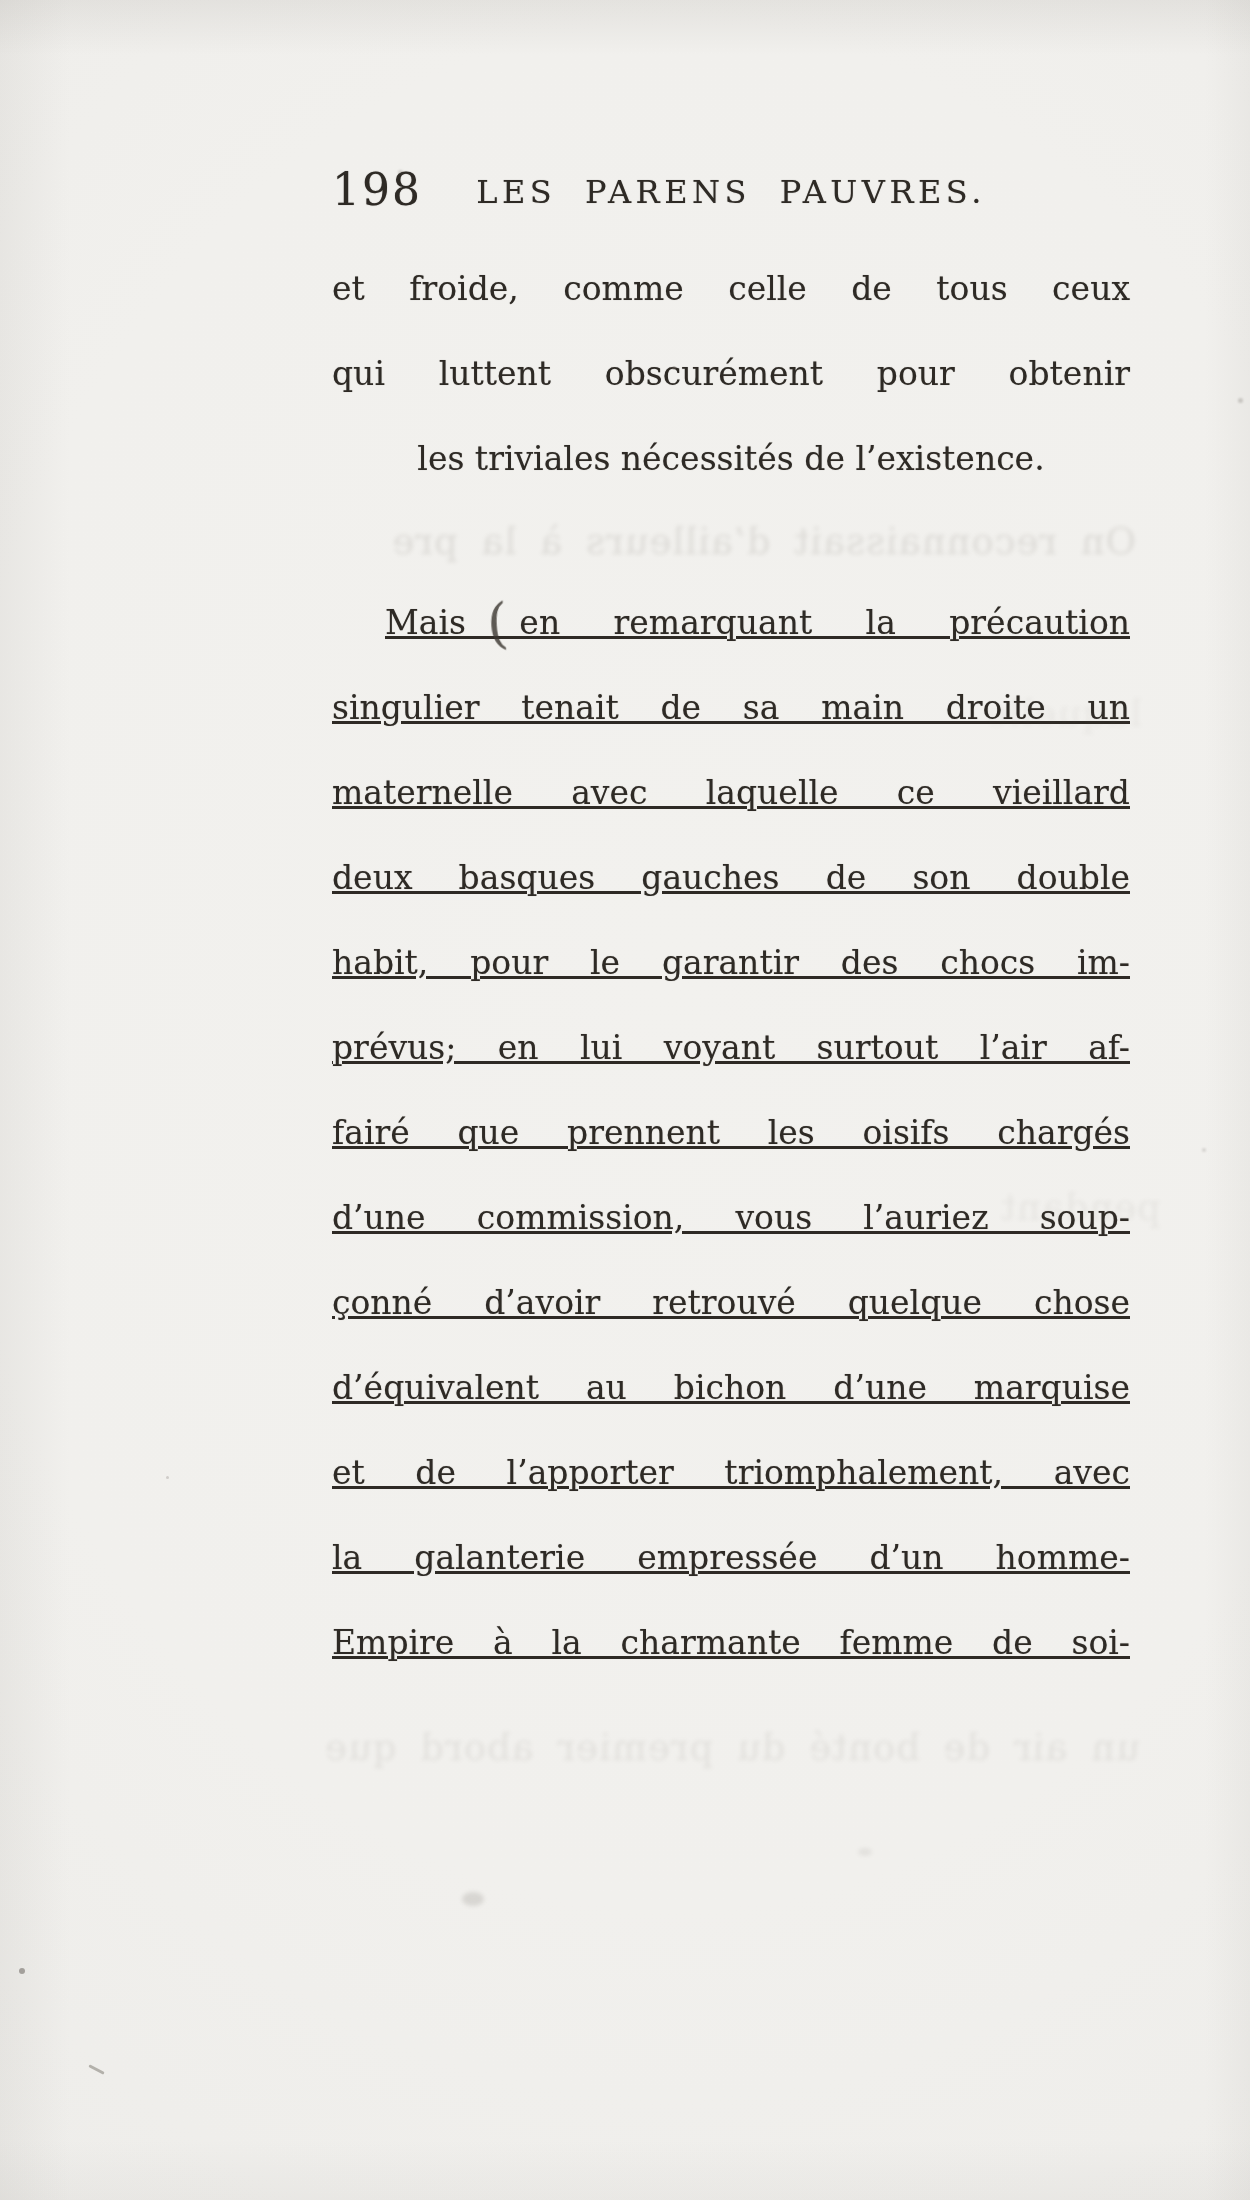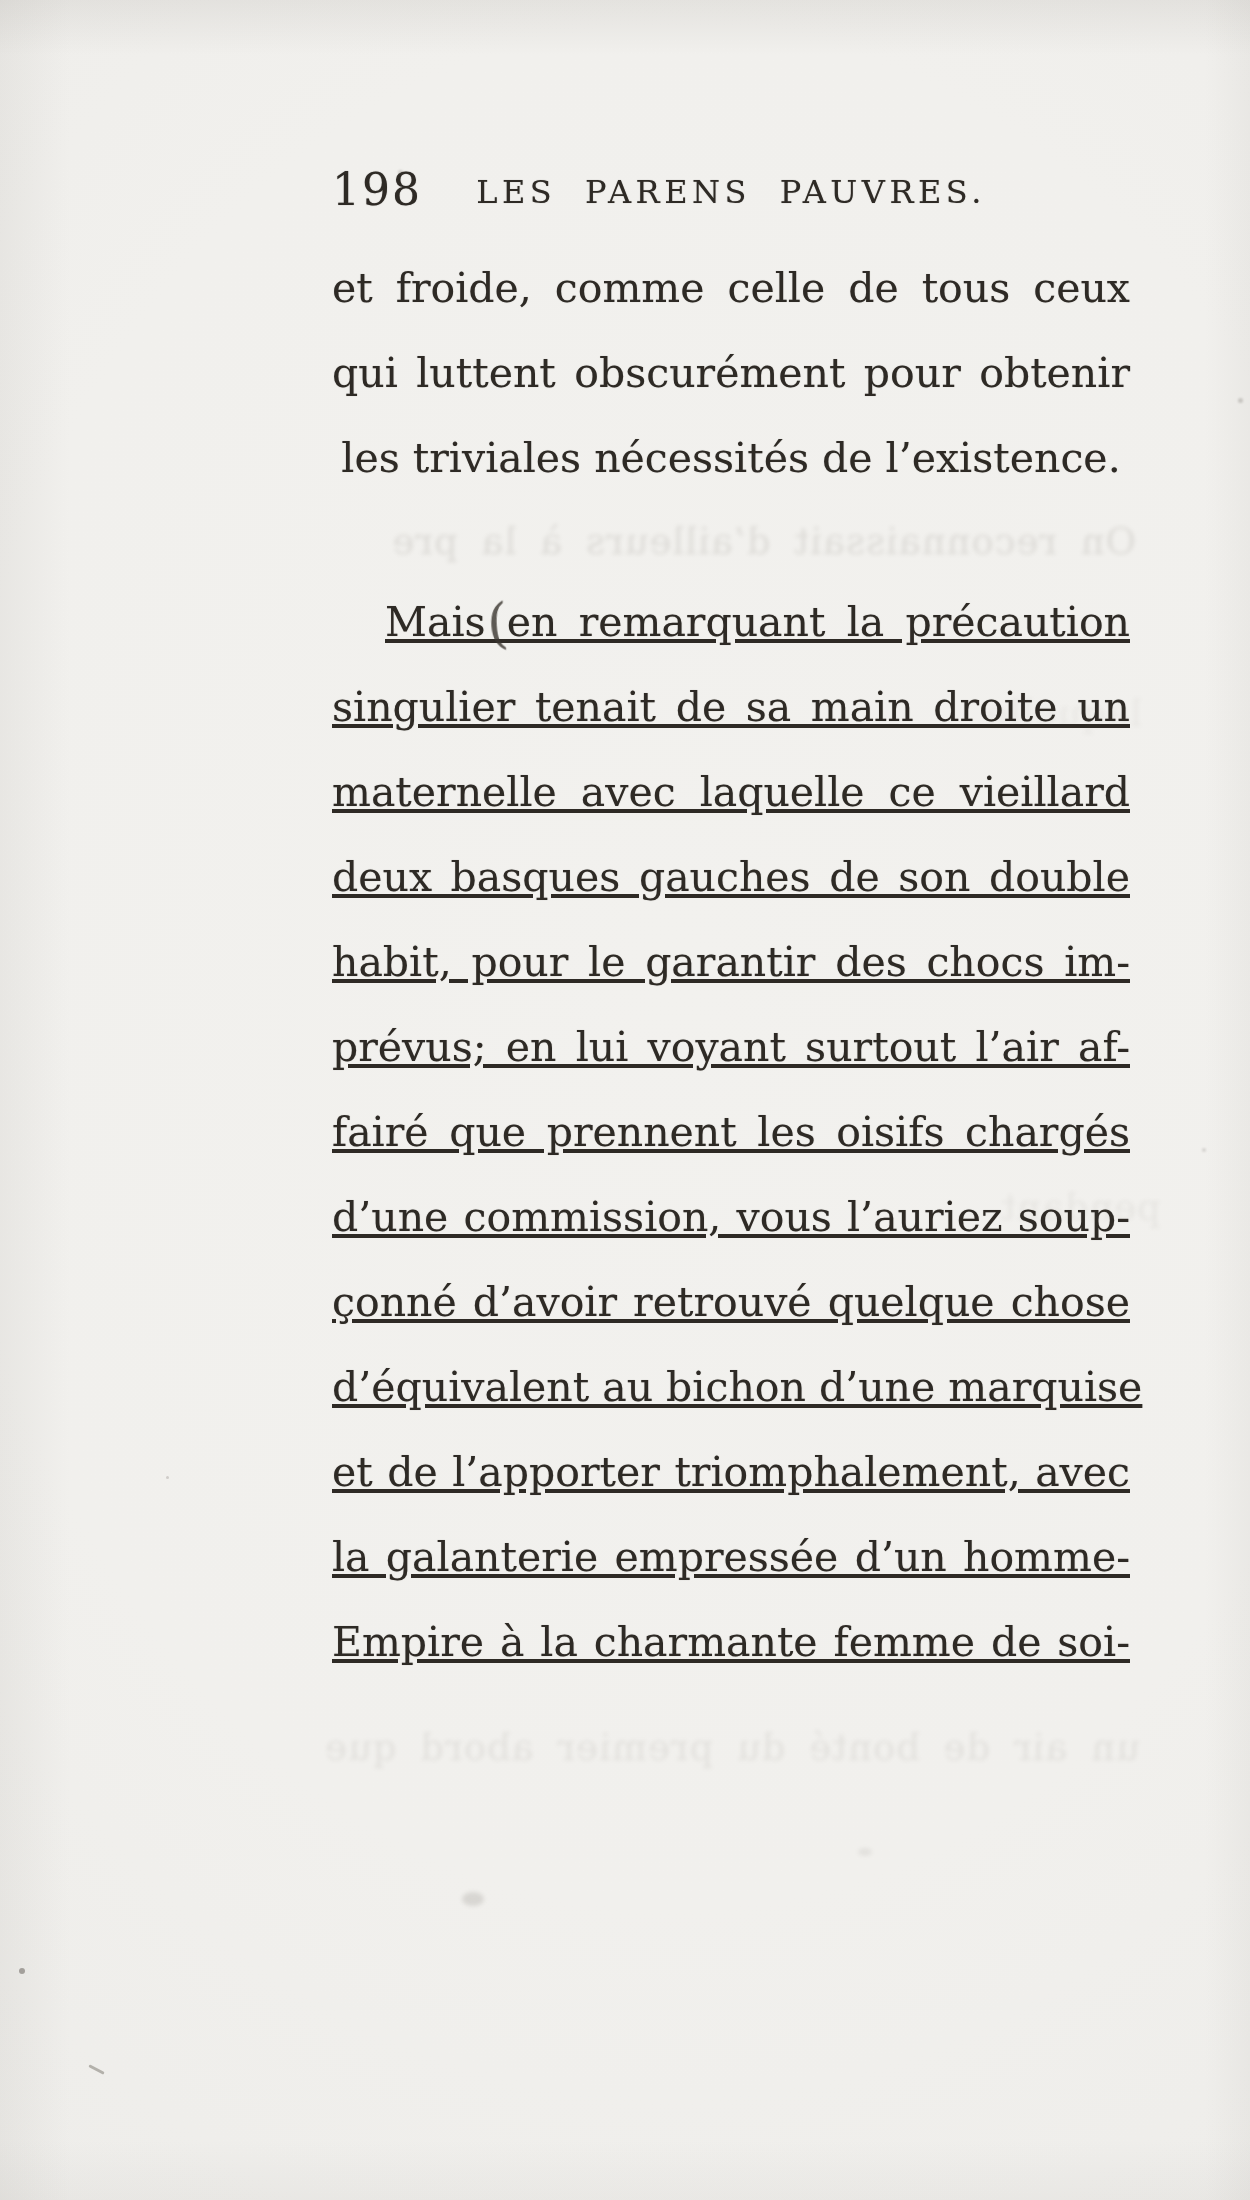--- a/index.html
+++ b/index.html
@@ -59,21 +59,21 @@
     word-spacing: 14px;
     text-shadow: 0 0 1px rgba(46,42,37,0.40);
   }
 
   .text-block {
     position: absolute;
     left: 332px;
     top: 246px;
     width: 798px;
     color: #2e2a25;
-    font-size: 41px;
+    font-size: 33px;
     text-shadow: 0 0 1px rgba(46,42,37,0.32);
   }
   .para { margin: 0; }
   .para-2 { margin-top: 79px; text-decoration: underline; }
   .line {
     height: 85px;
     line-height: 85px;
     white-space: nowrap;
     text-align: center;
   }

